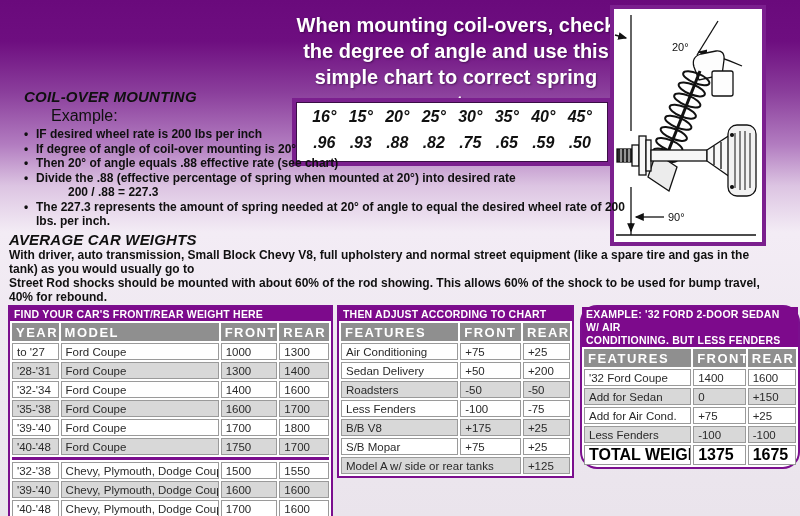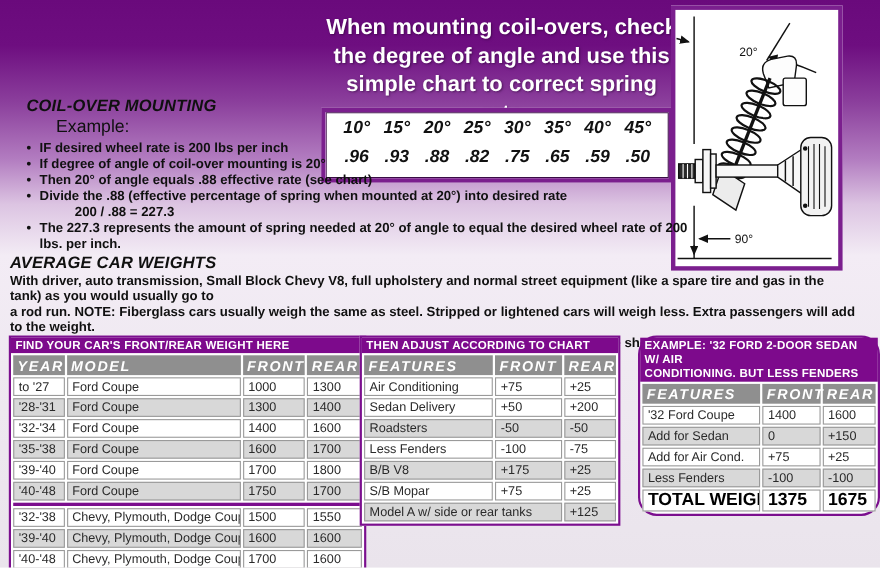--- a/index.html
+++ b/index.html
@@ -33,44 +33,44 @@
   ul.blist li.formula{padding-left:44px;}
   
   .weights{position:absolute;left:9px;top:231px;width:770px;color:#101010;}
   .weights .para div{font-size:12px;font-weight:bold;line-height:14px;}
   
   .tbl{position:absolute;top:305px;background:#fff;border:2px solid #7b0f8e;}
   .tbl-title{background:#7d0a8c;color:#fff;font-weight:bold;font-size:10.5px;
     line-height:13px;padding:1px 4px 0 4px;letter-spacing:.2px;}
   table{border-collapse:separate;border-spacing:2px;table-layout:fixed;width:100%;}
   th{background:#8f8f8f;color:#fff;font-weight:bold;font-size:13px;
-    letter-spacing:1.5px;text-align:left;padding:1px 4px;height:16px;font-style:italic;}
+    letter-spacing:1.5px;text-align:left;padding:1px 4px;height:16px;}
   td{background:#fff;border:1px solid #9a9a9a;font-size:11.5px;color:#2a2a2a;
     padding:0 4px;height:15px;white-space:nowrap;overflow:hidden;}
   tr.alt td{background:#d8d8d8;}
   tr.divider td{background:#7b0f8e;border:none;height:3px;padding:0;}
   tr.total td{font-weight:bold;font-size:16px;color:#000;}
   #tbl1{left:8px;width:321px;}
-  #tbl2{left:327px;width:233px;}
+  #tbl2{left:337px;width:233px;}
   #tbl3{left:580px;width:216px;border-radius:17px;}
 </style>
 </head>
 <body>
 
 <div class="page">
 
   <div class="banner">
     <div>When mounting coil-overs, check</div>
     <div>the degree of angle and use this</div>
     <div>simple chart to correct spring rate</div>
   </div>
 
   <div class="chart-box">
     <div class="chart-row" id="deg-row">
-        <span>10°</span>
+        <span>16°</span>
         <span>15°</span>
         <span>20°</span>
         <span>25°</span>
         <span>30°</span>
         <span>35°</span>
         <span>40°</span>
         <span>45°</span>
       </div>
     <div class="chart-row" id="rate-row">
         <span>.96</span>
@@ -157,21 +157,20 @@
         <li class="bullet">Divide the .88 (effective percentage of spring when mounted at 20°) into desired rate</li>
         <li class="formula">200 / .88 = 227.3</li>
         <li class="bullet">The 227.3 represents the amount of spring needed at 20° of angle to equal the desired wheel rate of 200 lbs. per inch.</li>
       </ul>
   </div>
 
   <div class="weights">
     <div class="sec-title">AVERAGE CAR WEIGHTS</div>
     <div class="para" id="weights-para">
         <div>With driver, auto transmission, Small Block Chevy V8, full upholstery and normal street equipment (like a spare tire and gas in the tank) as you would usually go to</div>
-        <div>a rod run. NOTE: Fiberglass cars usually weigh the same as steel. Stripped or lightened cars will weigh less. Extra passengers will add to the weight.</div>
         <div>Street Rod shocks should be mounted with about 60% of the rod showing. This allows 60% of the shock to be used for bump travel, 40% for rebound.</div>
       </div>
   </div>
 
   <div class="tbl" id="tbl1">
     <div class="tbl-title">FIND YOUR CAR'S FRONT/REAR WEIGHT HERE</div>
     <table>
       <colgroup>
           <col style="width:46px">
           <col style="width:156px">

